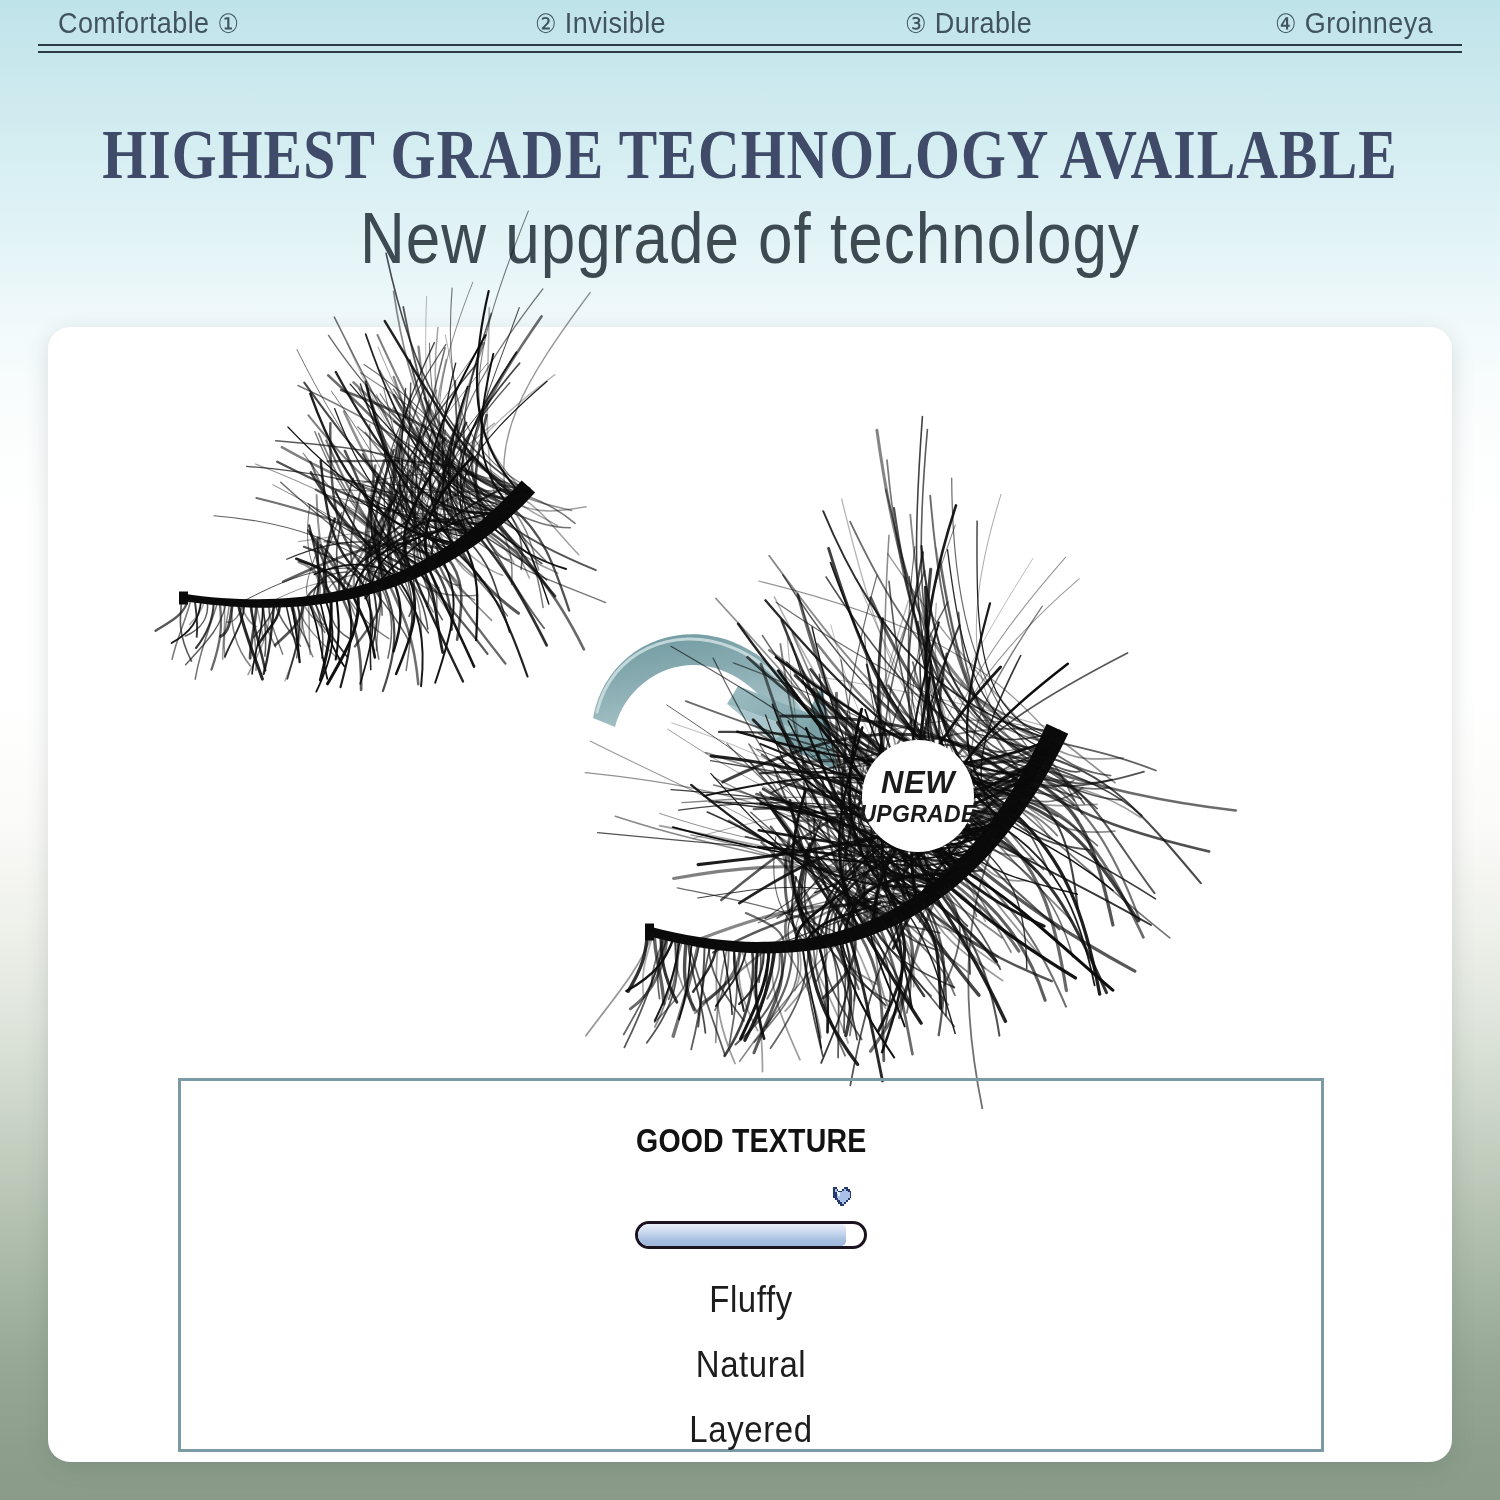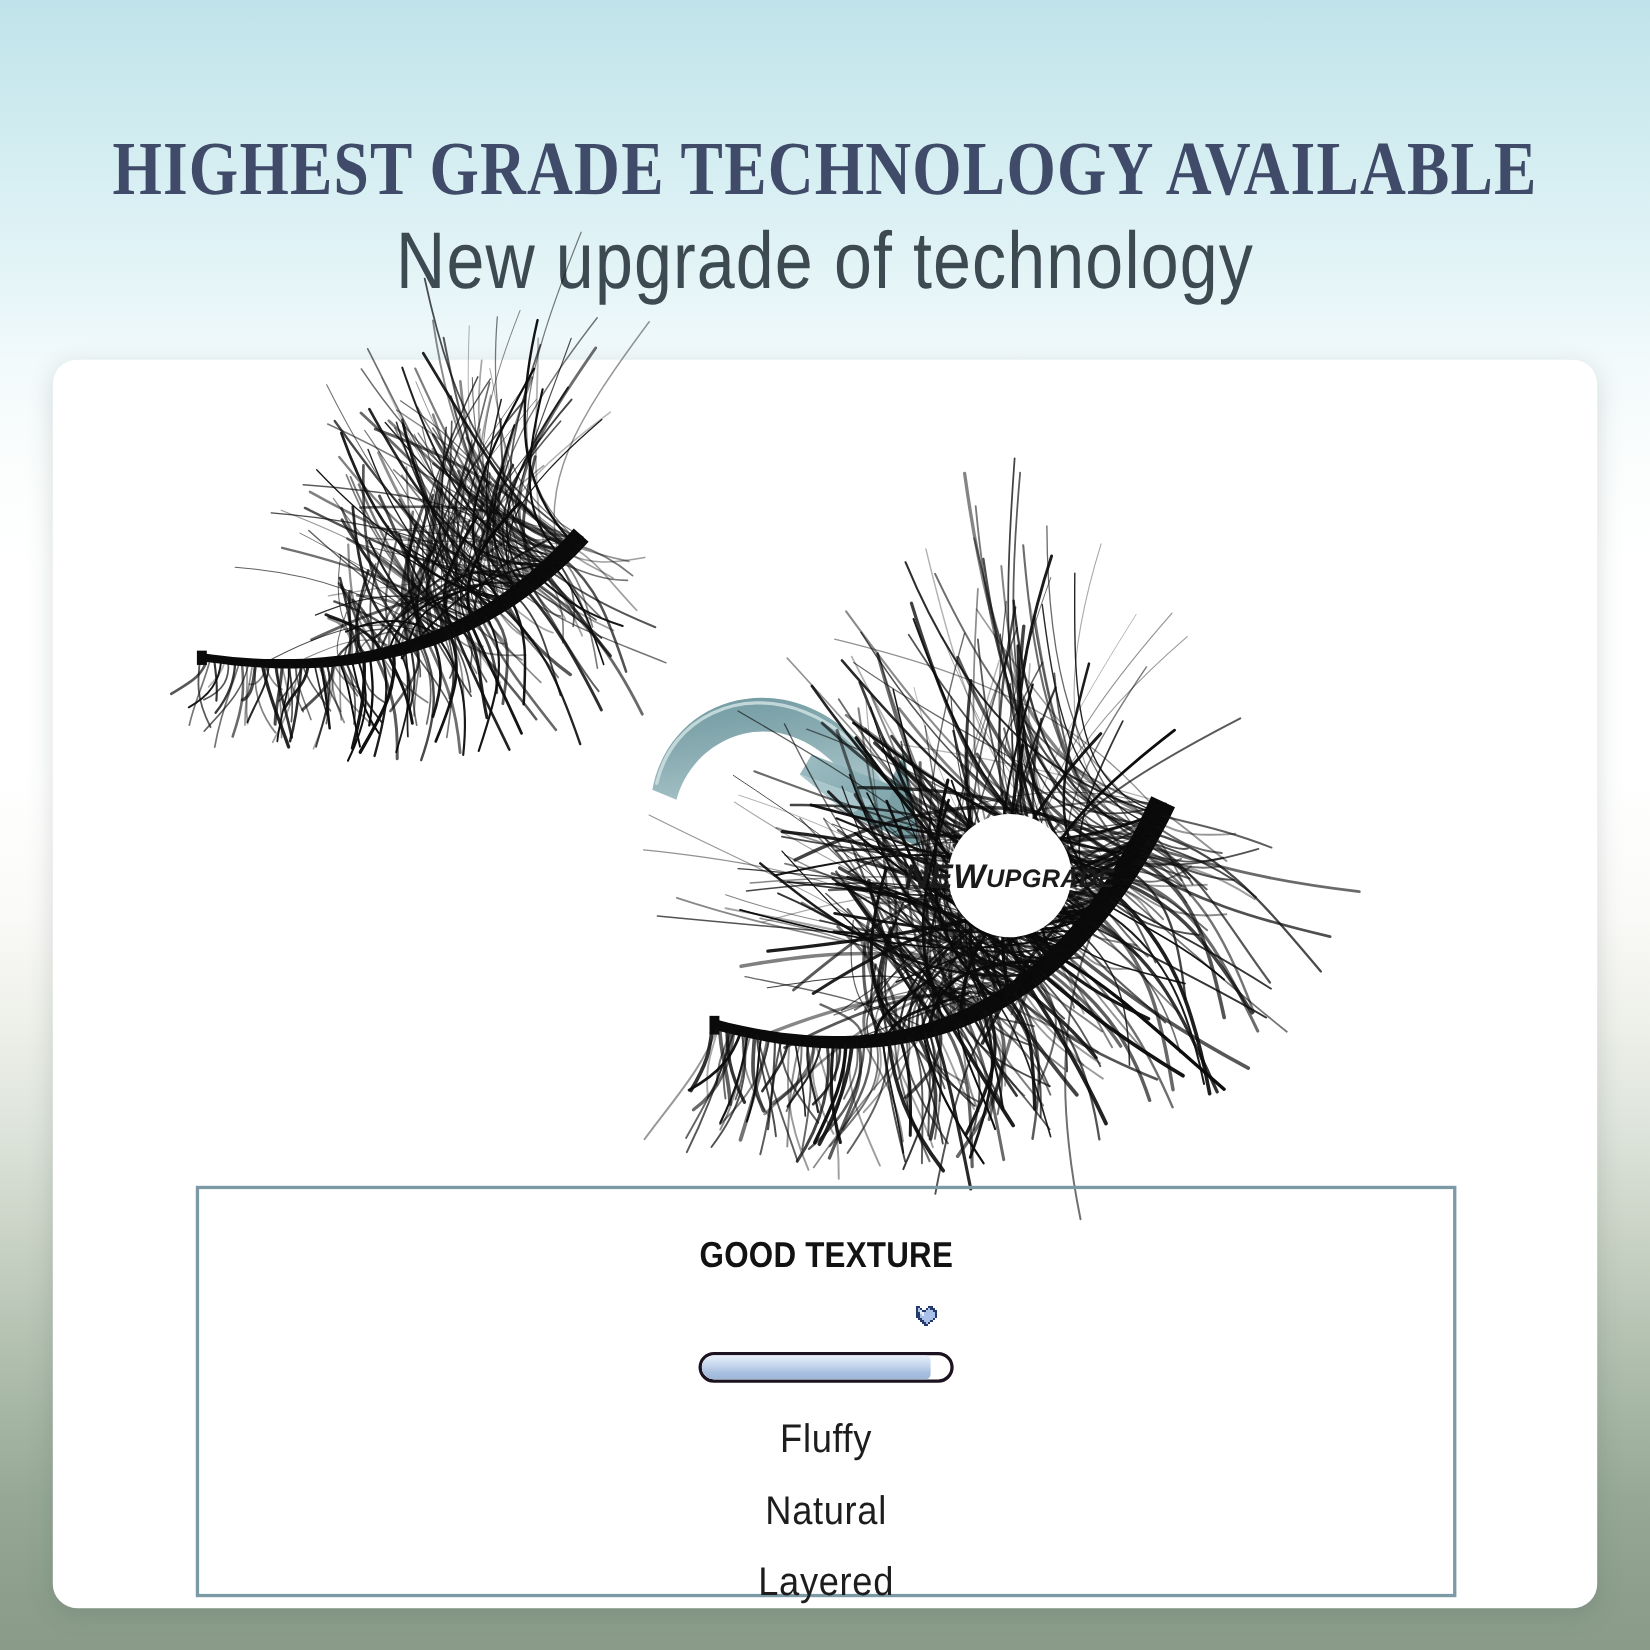--- a/index.html
+++ b/index.html
@@ -77,37 +77,37 @@
 
   
   .arrow{position:absolute;left:575px;top:600px;width:300px;height:230px;}
   .arrow svg{display:block;width:100%;height:100%;}
 
   
   .badge{
     position:absolute;left:862px;top:740px;width:112px;height:112px;
     border-radius:50%;background:#ffffff;
     box-shadow:0 1px 6px rgba(0,0,0,.13);
-    display:flex;flex-direction:row;align-items:center;justify-content:center;
+    display:flex;flex-direction:column;align-items:center;justify-content:center;
   }
   .badge .nw{
     font-family:"Liberation Sans",sans-serif;
     font-style:italic;font-weight:bold;font-size:31px;color:#1b1b1b;
     letter-spacing:.5px;line-height:1;
   }
   .badge .up{
     font-family:"Liberation Sans",sans-serif;
     font-style:italic;font-weight:bold;font-size:23px;color:#1b1b1b;
     letter-spacing:.3px;margin-top:5px;line-height:1;
   }
 
   
   .ftable{
     position:absolute;left:178px;top:1078px;width:1140px;height:368px;
-    border:3px solid #7c9aa5;display:flex;background:transparent;flex-direction:column;
+    border:3px solid #7c9aa5;display:flex;background:transparent;
   }
   .fcol{
     flex:1;position:relative;display:flex;flex-direction:column;align-items:center;
   }
   .fcol + .fcol{border-left:3px solid #7c9aa5;}
   .fhead{
     margin-top:42px;
     font-family:"Liberation Sans",sans-serif;
     font-weight:bold;font-size:31px;color:#121212;
     letter-spacing:.2px;white-space:nowrap;
@@ -134,20 +134,42 @@
   }
   .fline.l1{margin-top:26px;}
   .fline.l2{margin-top:27px;}
   .fline.l3{margin-top:27px;}
 </style>
 </head>
 <body>
 
 <div id="stage">
 
+  <div class="topbar">
+    <div class="topitem" style="left:58px;">
+      <span>Comfortable</span>
+      <span class="circnum">①</span>
+    </div>
+    <div class="topitem" style="left:535px;">
+      <span class="circnum">②</span>
+      <span>Invisible</span>
+    </div>
+    <div class="topitem" style="left:905px;">
+      <span class="circnum">③</span>
+      <span>Durable</span>
+    </div>
+    <div class="topitem" style="left:1275px;">
+      <span class="circnum">④</span>
+      <span>Groinneya</span>
+    </div>
+    <div class="rules">
+      <div class="rule r1"></div>
+      <div class="rule r2"></div>
+    </div>
+  </div>
 
   <div class="h1">HIGHEST GRADE TECHNOLOGY AVAILABLE</div>
   <div class="h2">New upgrade of technology</div>
 
   <div class="card"></div>
 
   <div class="lashA">
     <svg viewBox="0 0 560 350" id="svgLashA" aria-hidden="true">
         <path d="M21.6,230.7 L31.5,232.2 L41.3,233.5 L51.0,234.7 L60.7,235.6 L70.2,236.4 L79.7,237.0 L89.0,237.5 L98.3,237.7 L107.5,237.8 L116.7,237.6 L125.7,237.3 L134.6,236.8 L143.5,236.2 L152.3,235.3 L160.9,234.3 L169.5,233.0 L178.1,231.6 L186.5,230.0 L194.8,228.2 L203.1,226.3 L211.3,224.1 L219.4,221.8 L227.4,219.2 L235.3,216.5 L243.1,213.6 L250.8,210.5 L258.5,207.2 L266.1,203.8 L273.5,200.1 L280.9,196.3 L288.2,192.2 L295.5,188.0 L302.6,183.6 L309.6,179.0 L316.6,174.2 L323.5,169.2 L330.2,164.1 L336.9,158.7 L343.5,153.2 L350.0,147.4 L356.4,141.5 L362.8,135.4 L369.0,129.1 L375.1,122.6 L361.6,110.4 L356.0,116.8 L350.2,123.1 L344.4,129.1 L338.5,135.0 L332.5,140.7 L326.4,146.2 L320.2,151.6 L313.9,156.7 L307.5,161.7 L301.0,166.5 L294.5,171.2 L287.8,175.6 L281.0,179.9 L274.2,184.0 L267.2,188.0 L260.2,191.7 L253.0,195.3 L245.8,198.7 L238.4,201.9 L231.0,205.0 L223.4,207.8 L215.8,210.5 L208.1,213.0 L200.2,215.4 L192.3,217.5 L184.2,219.5 L176.1,221.3 L167.9,222.9 L159.5,224.3 L151.1,225.6 L142.6,226.7 L133.9,227.5 L125.2,228.2 L116.4,228.8 L107.4,229.1 L98.4,229.2 L89.3,229.2 L80.1,229.0 L70.7,228.6 L61.3,228.0 L51.8,227.2 L42.2,226.2 L32.5,225.0 L22.7,223.6 Z" fill="#0a0a0a"></path>
         <rect x="19.0" y="221.5" width="9" height="13.0" fill="#0a0a0a"></rect>

